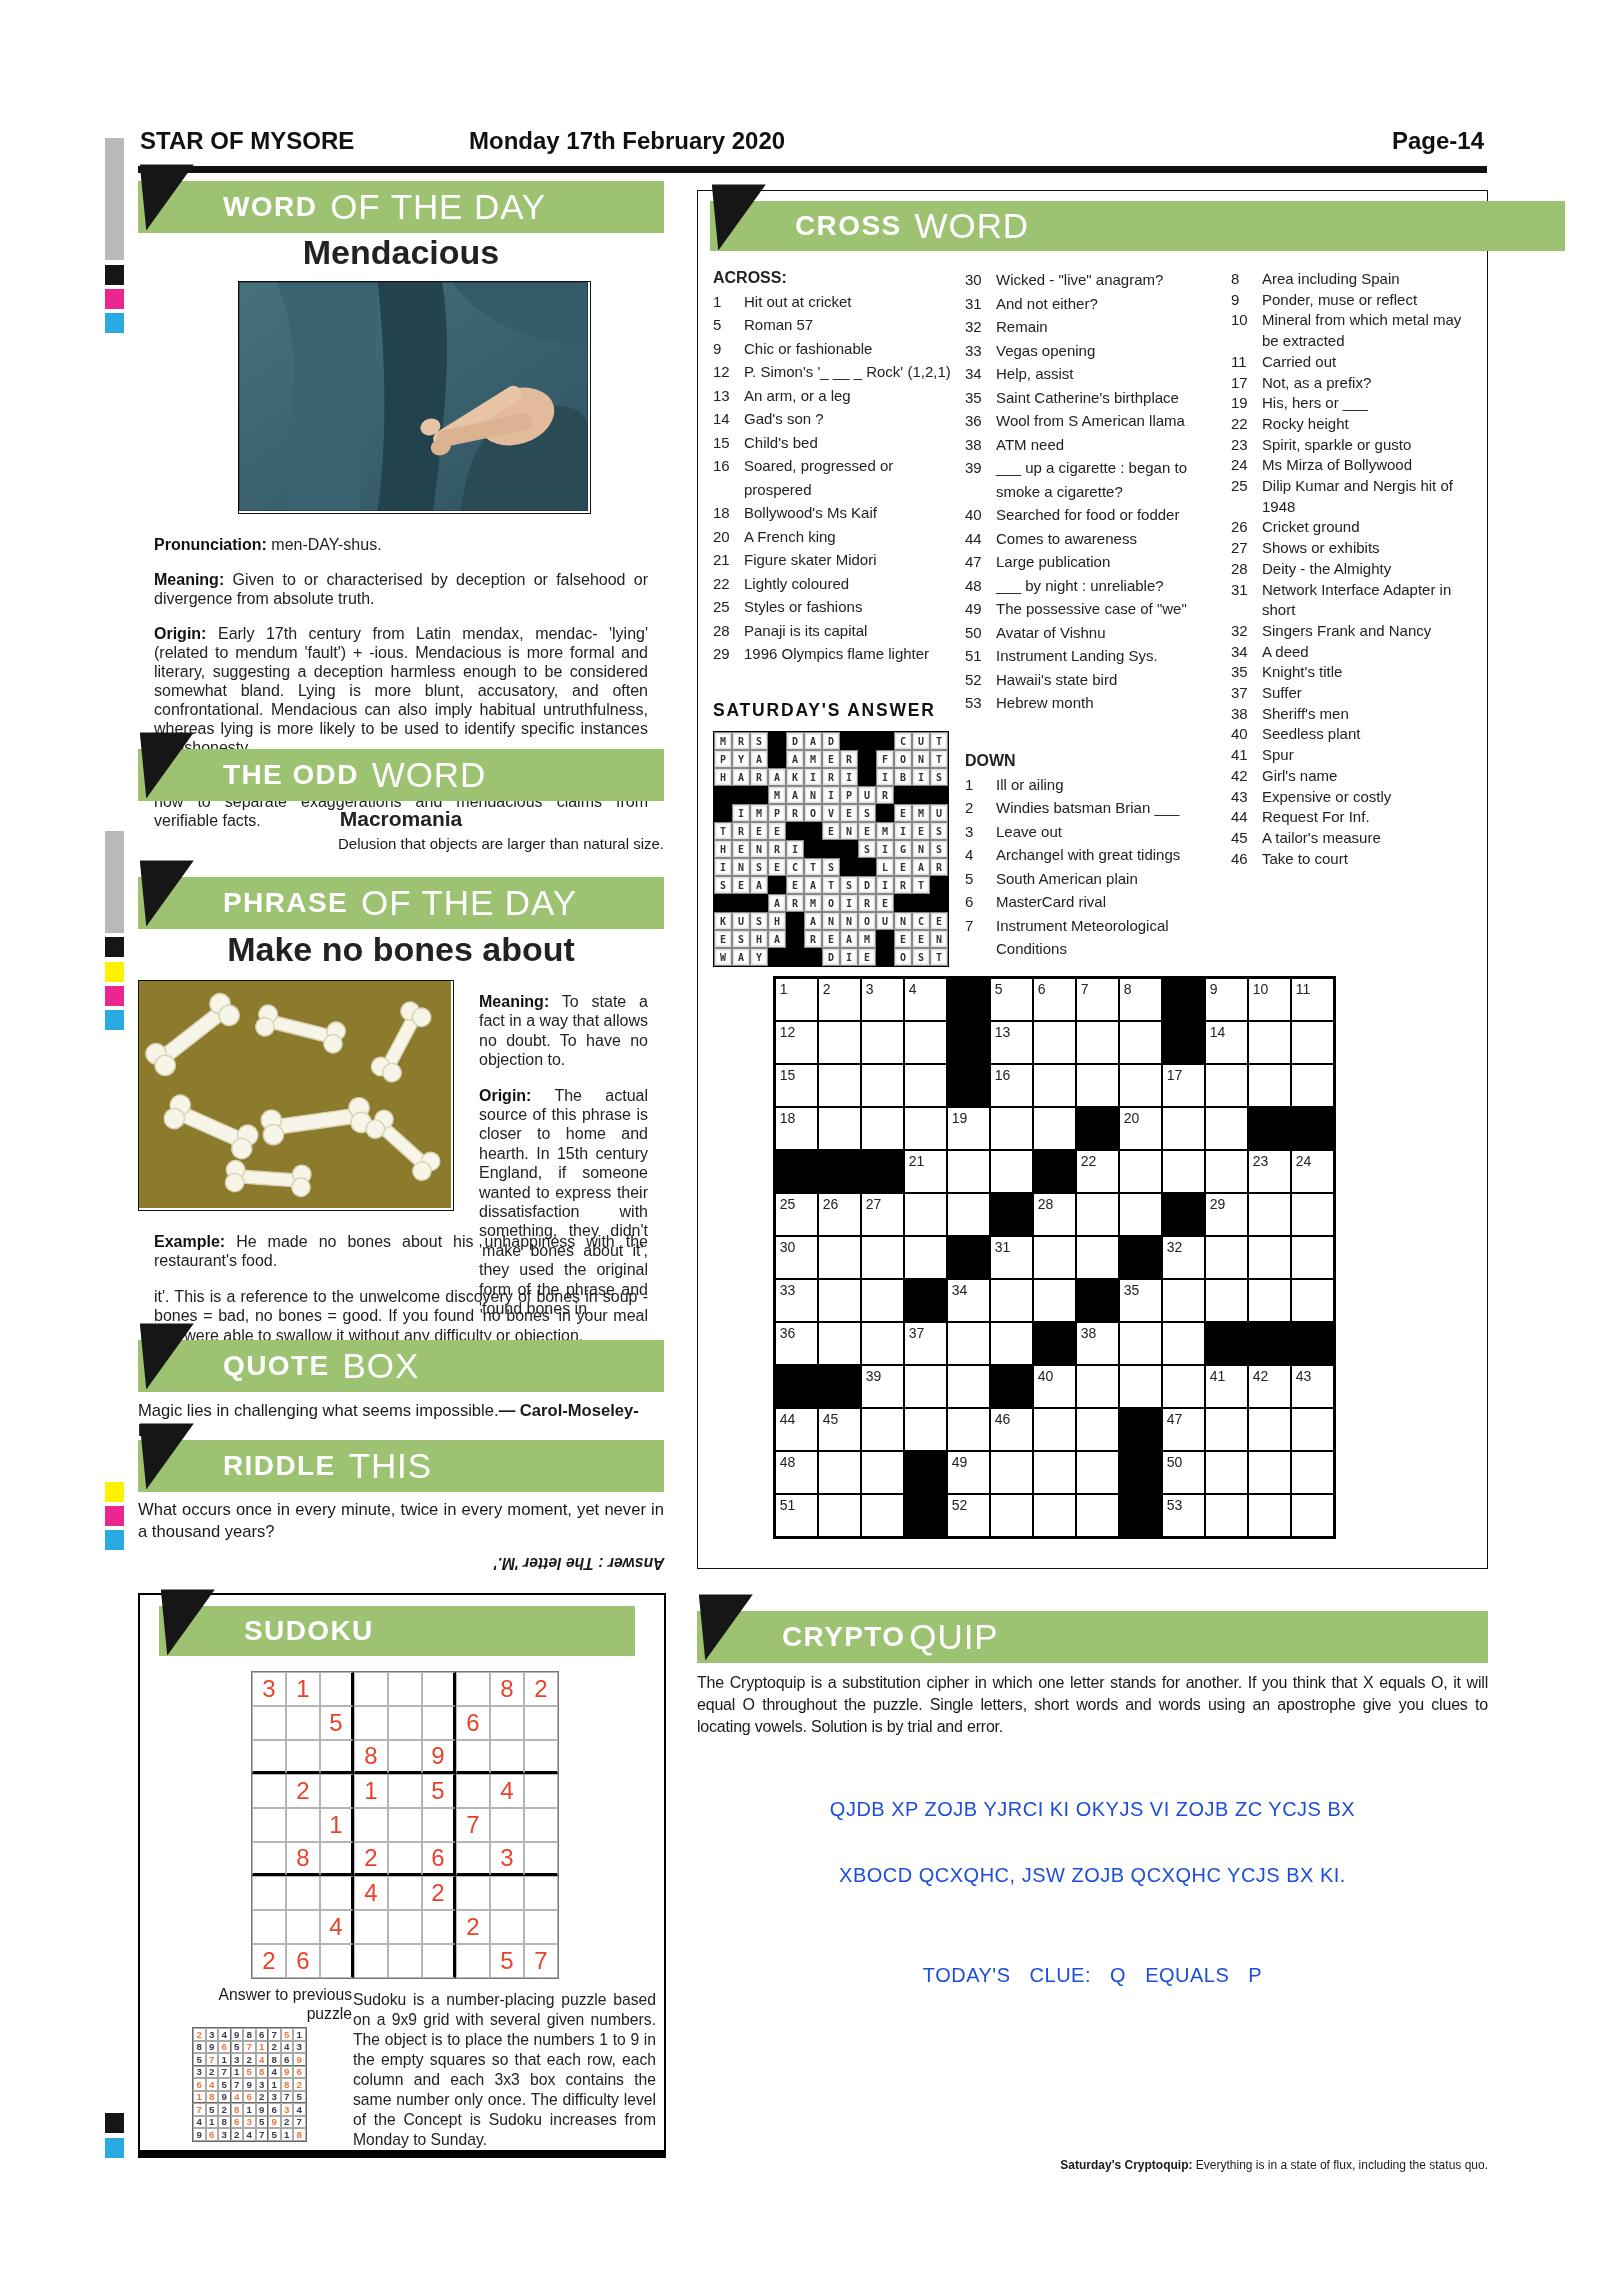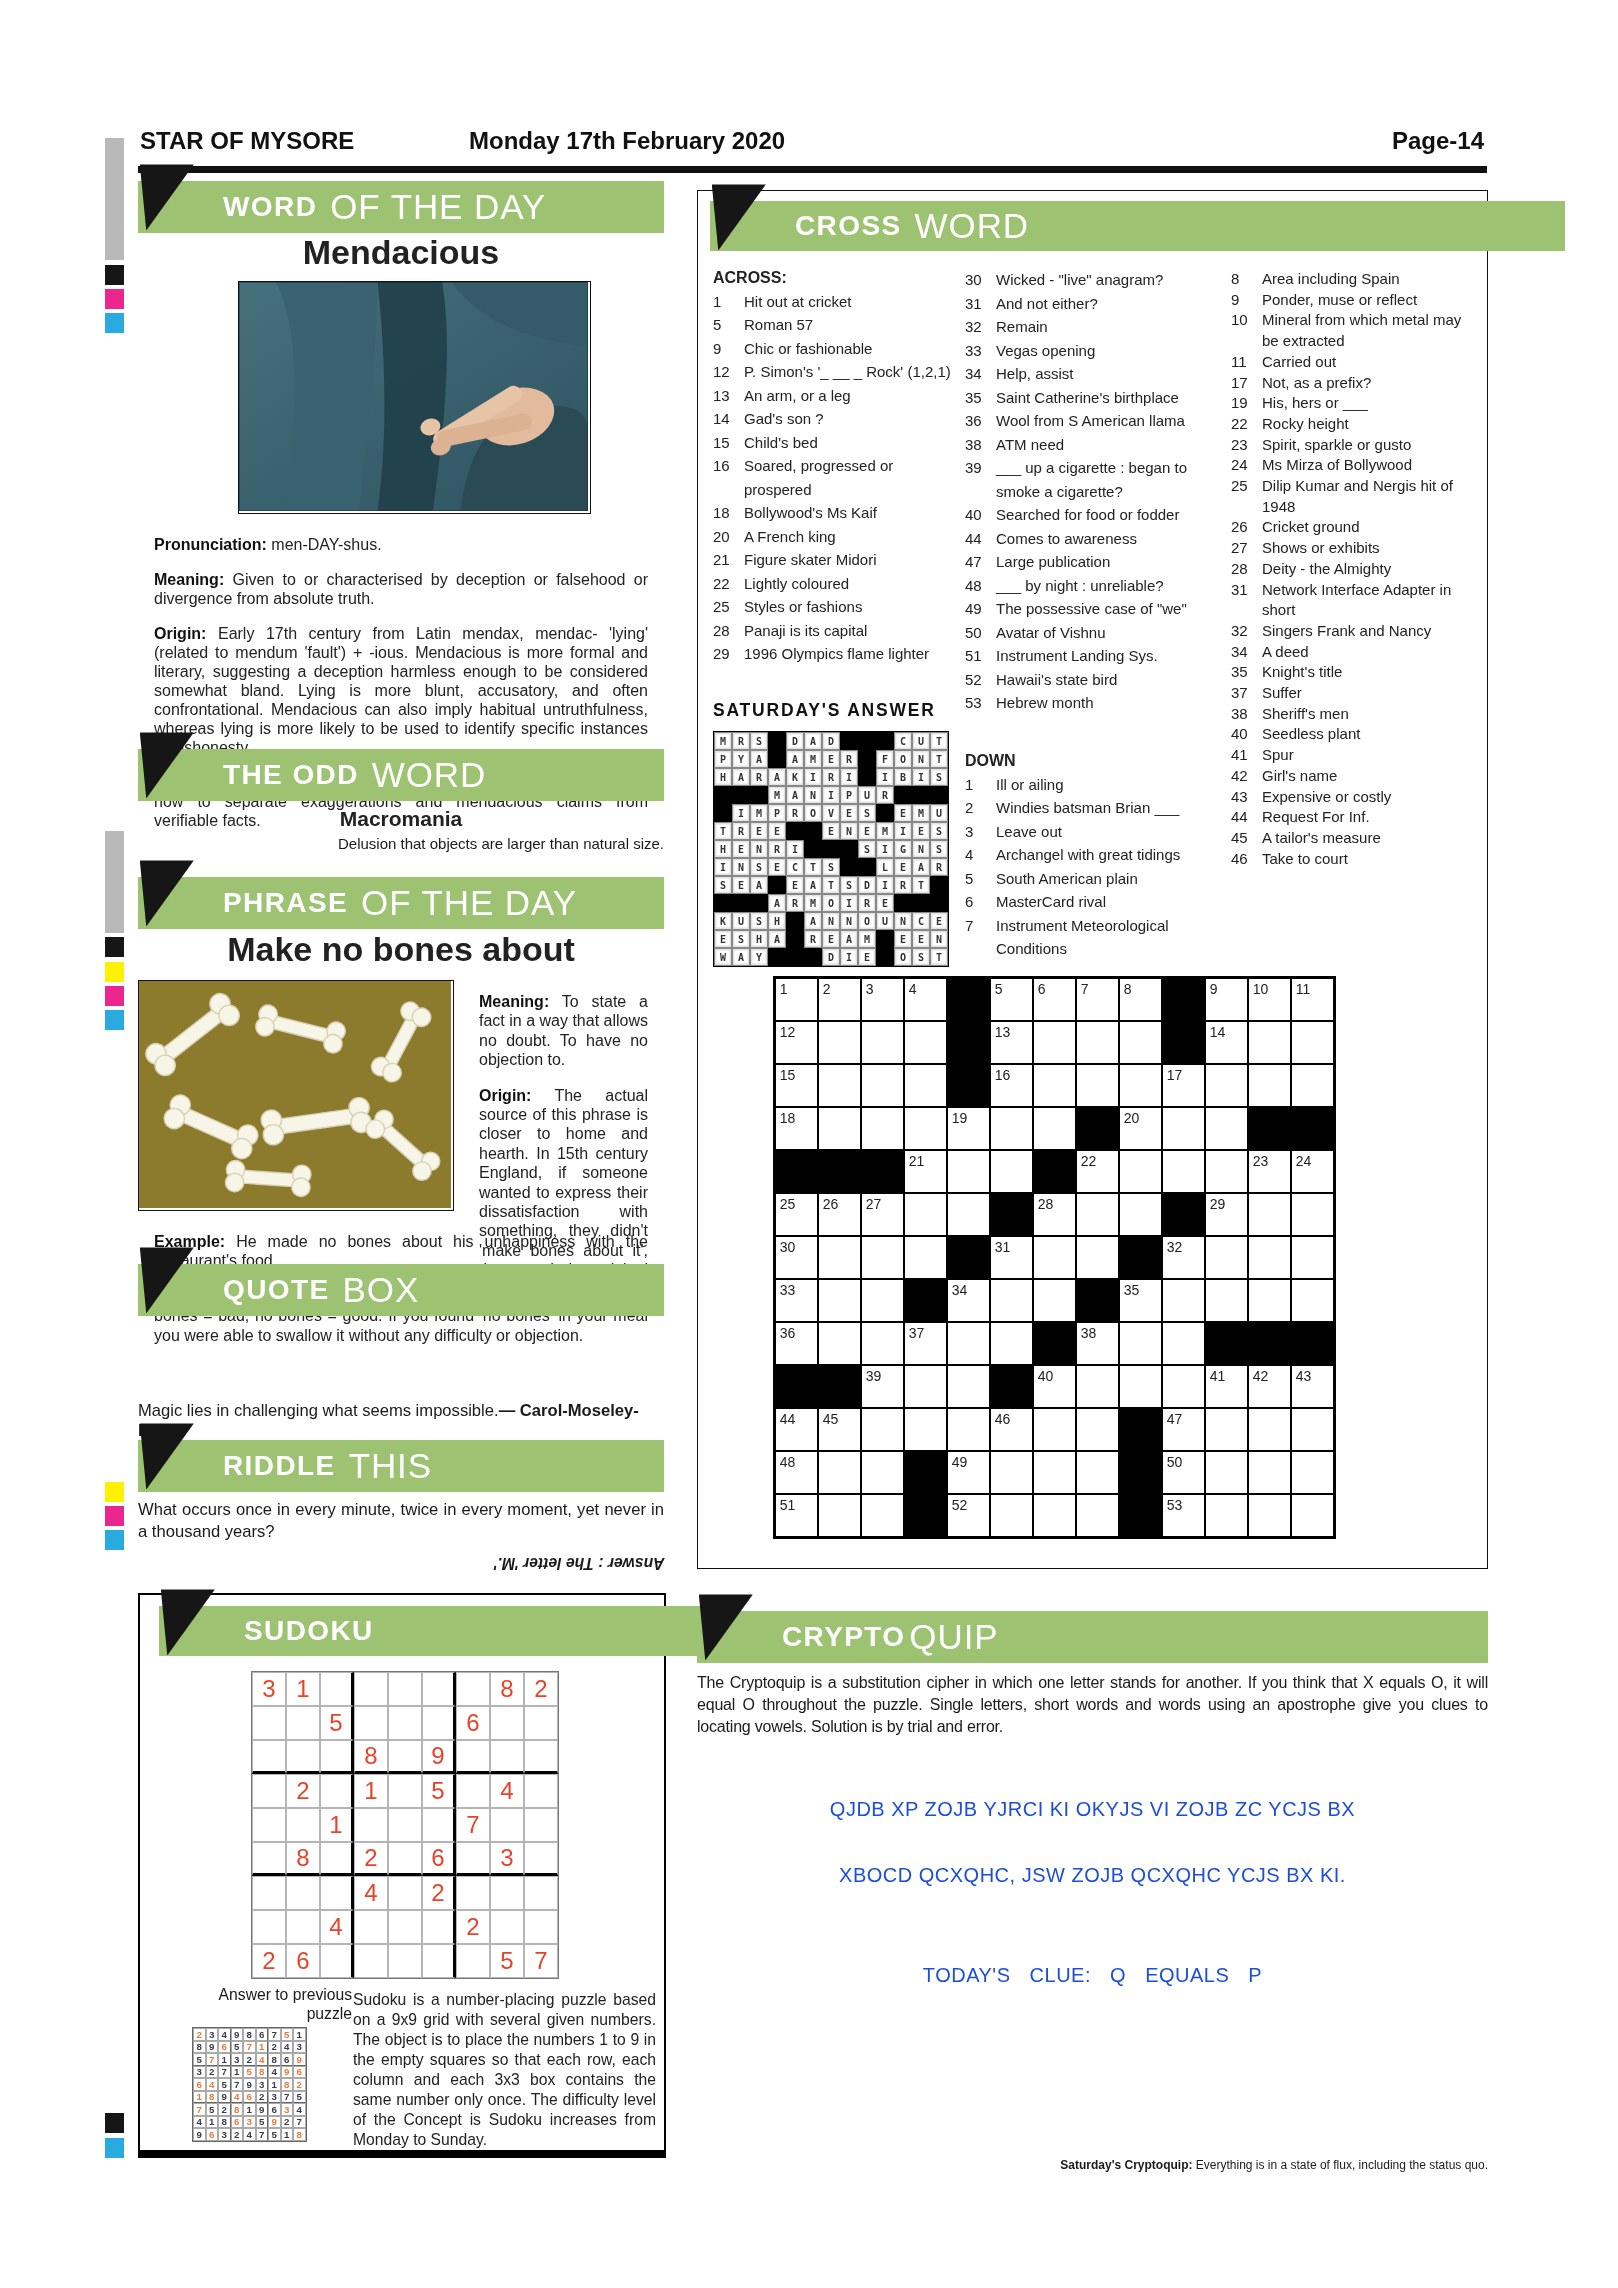--- a/index.html
+++ b/index.html
@@ -212,41 +212,41 @@
 
   <div class="bodytext" style="left:463px;top:976px;width:201px;line-height:19.4px">
     <p><b>Meaning:</b> <span>To state a fact in a way that allows no doubt. To have no objection to.</span></p>
     <p><b>Origin:</b> <span>The actual source of this phrase is closer to home and hearth. In 15th century England, if someone wanted to express their dissatisfaction with something, they didn't 'make bones about it', they used the original form of the phrase and 'found bones in</span></p>
   </div>
   <div class="bodytext" style="left:138px;top:1216px;width:526px;line-height:19.4px">
     <p><b>Example:</b> <span>He made no bones about his unhappiness with the restaurant's food.</span></p>
     <p>it'. This is a reference to the unwelcome discovery of bones in soup - bones = bad, no bones = good. If you found 'no bones' in your meal you were able to swallow it without any difficulty or objection.</p>
   </div>
 
-  <div class="band" style="left:138px;top:1264px;width:526px">
+  <div class="band" style="left:138px;top:1340px;width:526px">
     <div class="tri"></div>
     <span class="bb">QUOTE</span>
     <span class="bl">BOX</span>
   </div>
   <div class="abs" style="left:138px;top:1401px;width:526px;font-size:16.6px">
     <span>Magic lies in challenging what seems impossible.</span><b>— Carol-Moseley-Braun</b>
   </div>
 
   <div class="band" style="left:138px;top:1440px;width:526px">
     <div class="tri"></div>
     <span class="bb">RIDDLE</span>
     <span class="bl">THIS</span>
   </div>
   <div class="abs" style="left:138px;top:1499px;width:526px;font-size:16.6px;line-height:22px;text-align:justify">What occurs once in every minute, twice in every moment, yet never in a thousand years?</div>
   <div class="abs" style="left:138px;top:1554px;width:526px;text-align:right">
     <span class="flip">Answer : The letter 'M.'</span>
   </div>
 
   <div class="sudbox" style="left:138px;top:1593px;width:528px;height:565px"></div>
-  <div class="band" style="left:159px;top:1606px;width:543px;height:50px">
+  <div class="band" style="left:159px;top:1606px;width:476px;height:50px">
     <div class="tri"></div>
     <span class="bb">SUDOKU</span>
   </div>
   <div class="sud" id="sudoku-grid" style="left:251px;top:1671px">
       <div>3</div>
       <div>1</div>
       <div></div>
       <div></div>
       <div></div>
       <div></div>

